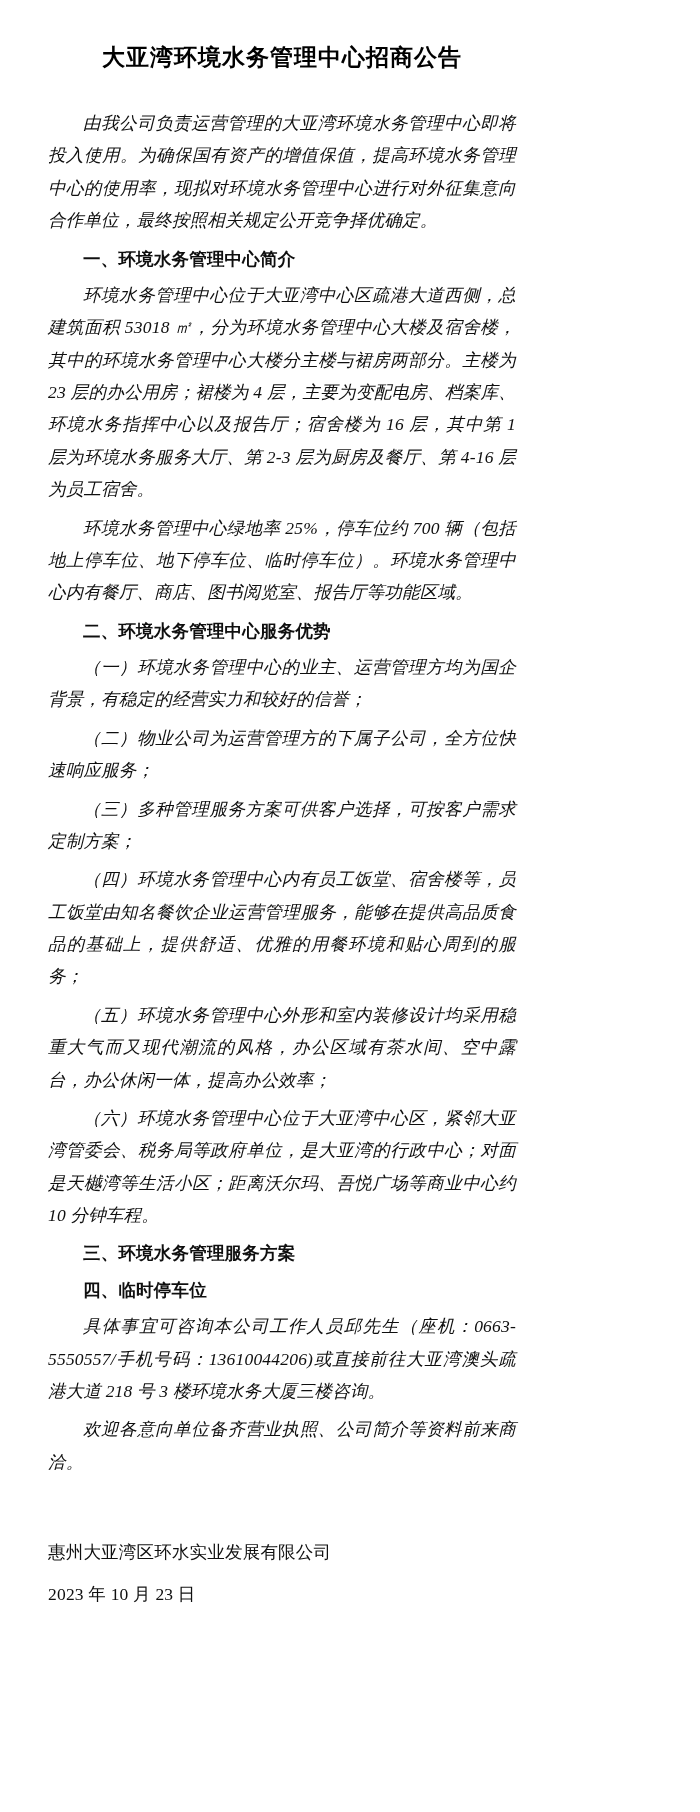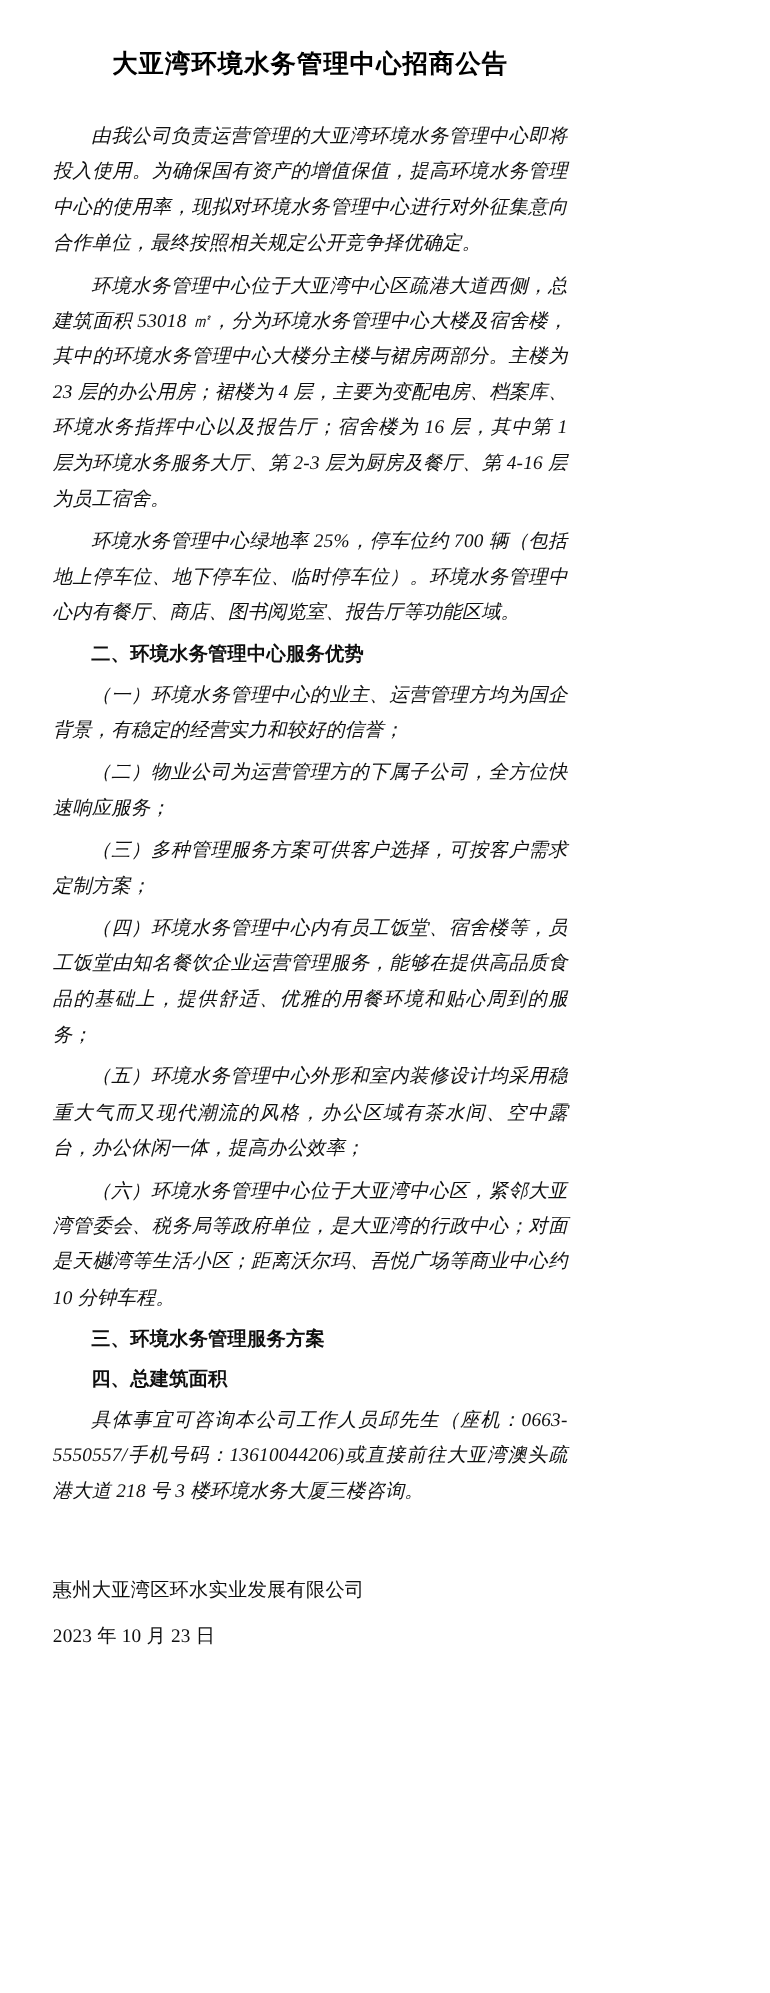--- a/index.html
+++ b/index.html
@@ -64,34 +64,36 @@
 </style>
 </head>
 <body>
 
 <div class="page">
 
   <div class="doc-title">大亚湾环境水务管理中心招商公告</div>
 
   <p class="indent">由我公司负责运营管理的大亚湾环境水务管理中心即将投入使用。为确保国有资产的增值保值，提高环境水务管理中心的使用率，现拟对环境水务管理中心进行对外征集意向合作单位，最终按照相关规定公开竞争择优确定。</p>
 
+  <p class="heading">一、环境水务管理中心简介</p>
   <p class="indent">环境水务管理中心位于大亚湾中心区疏港大道西侧，总建筑面积 53018 ㎡，分为环境水务管理中心大楼及宿舍楼，其中的环境水务管理中心大楼分主楼与裙房两部分。主楼为 23 层的办公用房；裙楼为 4 层，主要为变配电房、档案库、环境水务指挥中心以及报告厅；宿舍楼为 16 层，其中第 1 层为环境水务服务大厅、第 2-3 层为厨房及餐厅、第 4-16 层为员工宿舍。</p>
   <p class="indent">环境水务管理中心绿地率 25%，停车位约 700 辆（包括地上停车位、地下停车位、临时停车位）。环境水务管理中心内有餐厅、商店、图书阅览室、报告厅等功能区域。</p>
 
   <p class="heading">二、环境水务管理中心服务优势</p>
   <p class="indent">（一）环境水务管理中心的业主、运营管理方均为国企背景，有稳定的经营实力和较好的信誉；</p>
   <p class="indent">（二）物业公司为运营管理方的下属子公司，全方位快速响应服务；</p>
   <p class="indent">（三）多种管理服务方案可供客户选择，可按客户需求定制方案；</p>
   <p class="indent">（四）环境水务管理中心内有员工饭堂、宿舍楼等，员工饭堂由知名餐饮企业运营管理服务，能够在提供高品质食品的基础上，提供舒适、优雅的用餐环境和贴心周到的服务；</p>
   <p class="indent">（五）环境水务管理中心外形和室内装修设计均采用稳重大气而又现代潮流的风格，办公区域有茶水间、空中露台，办公休闲一体，提高办公效率；</p>
   <p class="indent">（六）环境水务管理中心位于大亚湾中心区，紧邻大亚湾管委会、税务局等政府单位，是大亚湾的行政中心；对面是天樾湾等生活小区；距离沃尔玛、吾悦广场等商业中心约 10 分钟车程。</p>
 
   <p class="heading">三、环境水务管理服务方案</p>
 
-  <p class="heading">四、总建筑面积</p>
+  <p class="heading">四、临时停车位</p>
   <p class="indent">具体事宜可咨询本公司工作人员邱先生（座机：0663-5550557/手机号码：13610044206)或直接前往大亚湾澳头疏港大道 218 号 3 楼环境水务大厦三楼咨询。</p>
+  <p class="indent">欢迎各意向单位备齐营业执照、公司简介等资料前来商洽。</p>
 
   <div class="signature">
     <p class="sig-company">惠州大亚湾区环水实业发展有限公司</p>
     <p class="sig-date">2023 年 10 月 23 日</p>
   </div>
 
 </div>
 
 </body></html>

